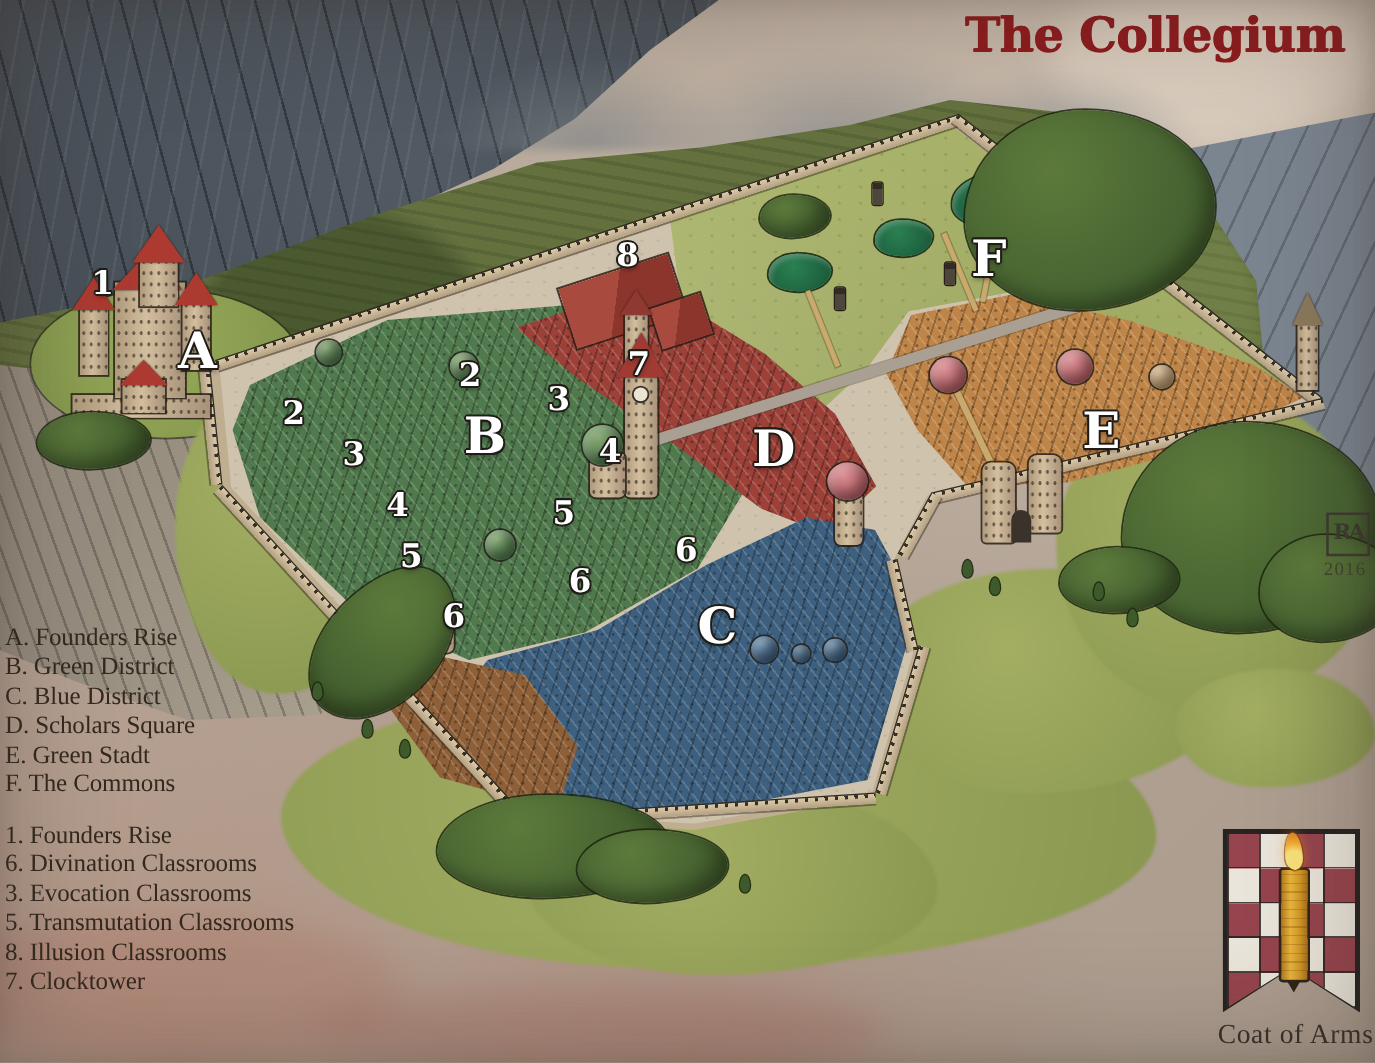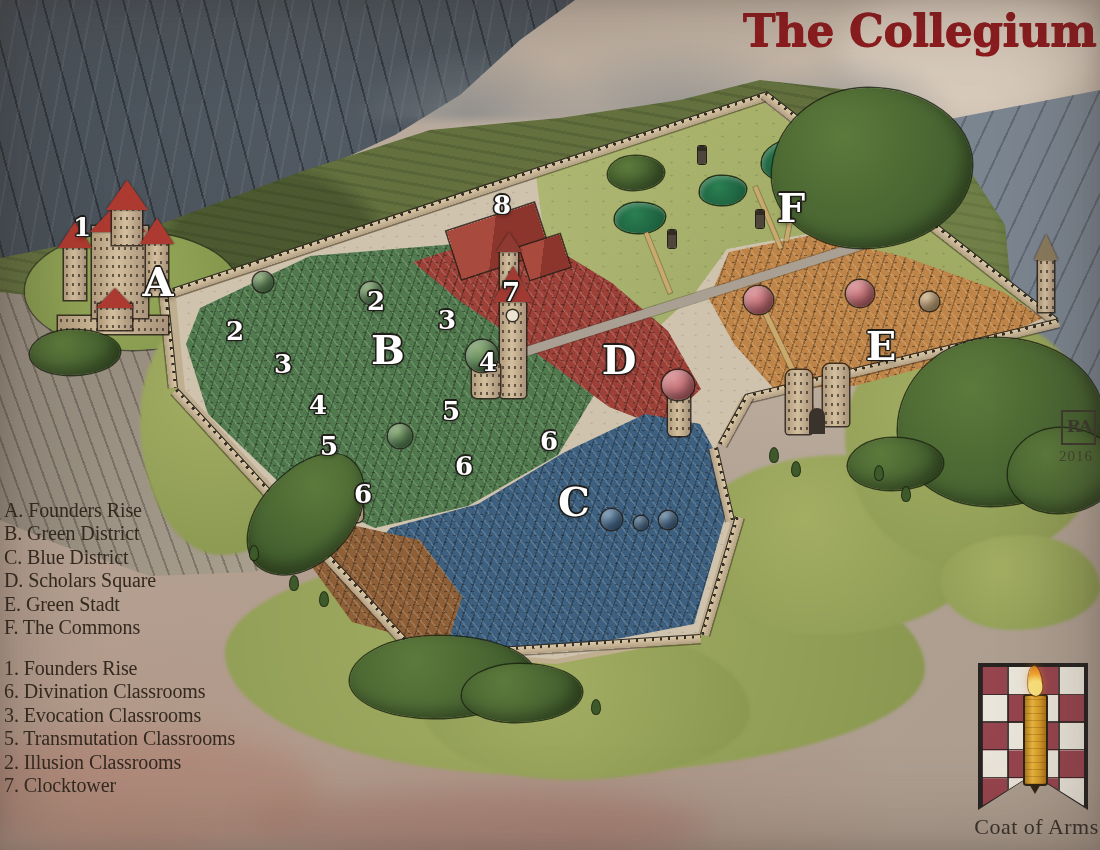--- a/index.html
+++ b/index.html
@@ -75,21 +75,21 @@
   .windmill{position:absolute;width:8px;height:18px;background:linear-gradient(#322b24 0 30%,#4e463c 30%);border-radius:2px;box-shadow:0 0 0 1px #262019;}
 
   
   .marker{position:absolute;transform:translate(-50%,-54%);color:var(--c-label-fill,#ffffff);
       font-family:"DejaVu Serif",serif;font-weight:700;white-space:nowrap;
       text-shadow:-1.6px 0 0 #201d18,1.6px 0 0 #201d18,0 -1.6px 0 #201d18,0 1.6px 0 #201d18,
         -1.1px -1.1px 0 #201d18,1.1px 1.1px 0 #201d18,1.1px -1.1px 0 #201d18,-1.1px 1.1px 0 #201d18,
         0 2.5px 4px rgba(0,0,0,.45);}
   .marker.lg{font-size:40px;}
   .marker.sm{font-size:26px;}
-  #title{position:absolute;top:5px;right:4px;font-family:"DejaVu Serif",serif;font-size:44px;font-weight:700;
+  #title{position:absolute;top:5px;right:24px;font-family:"DejaVu Serif",serif;font-size:38px;font-weight:700;
       letter-spacing:-.5px;color:var(--c-title,#8e1b1e);text-shadow:.7px 0 0 currentColor,0 .5px 0 currentColor;}
   .legend{position:absolute;left:4px;color:var(--c-ink,#33291f);font-size:20px;line-height:23.4px;letter-spacing:-.1px;}
   .legend div{white-space:nowrap;}
 
   
   #sig{position:absolute;left:1052px;top:408px;color:#3c3a2e;text-align:center;width:48px;}
   #sig .box{position:absolute;left:9px;top:2px;width:31px;height:31px;border:2px solid #3e3a2e;
       font-family:"DejaVu Serif",serif;font-weight:700;font-size:17px;line-height:29px;letter-spacing:-2px;}
   #sig .year{position:absolute;left:0;top:40px;width:48px;font-size:15px;letter-spacing:1px;color:#41442f;}
 
@@ -269,21 +269,21 @@
       <div>C. Blue District</div>
       <div>D. Scholars Square</div>
       <div>E. Green Stadt</div>
       <div>F. The Commons</div>
     </div>
   <div id="legend-locations" class="legend" style="top:657px;">
       <div>1. Founders Rise</div>
       <div>6. Divination Classrooms</div>
       <div>3. Evocation Classrooms</div>
       <div>5. Transmutation Classrooms</div>
-      <div>2. Illusion Classrooms</div>
+      <div>8. Illusion Classrooms</div>
       <div>7. Clocktower</div>
     </div>
 
   <div id="sig">
     <div class="box">RA</div>
     <div class="year">2016</div>
   </div>
 
   <div id="coa">
     <div class="coa-back"></div>

